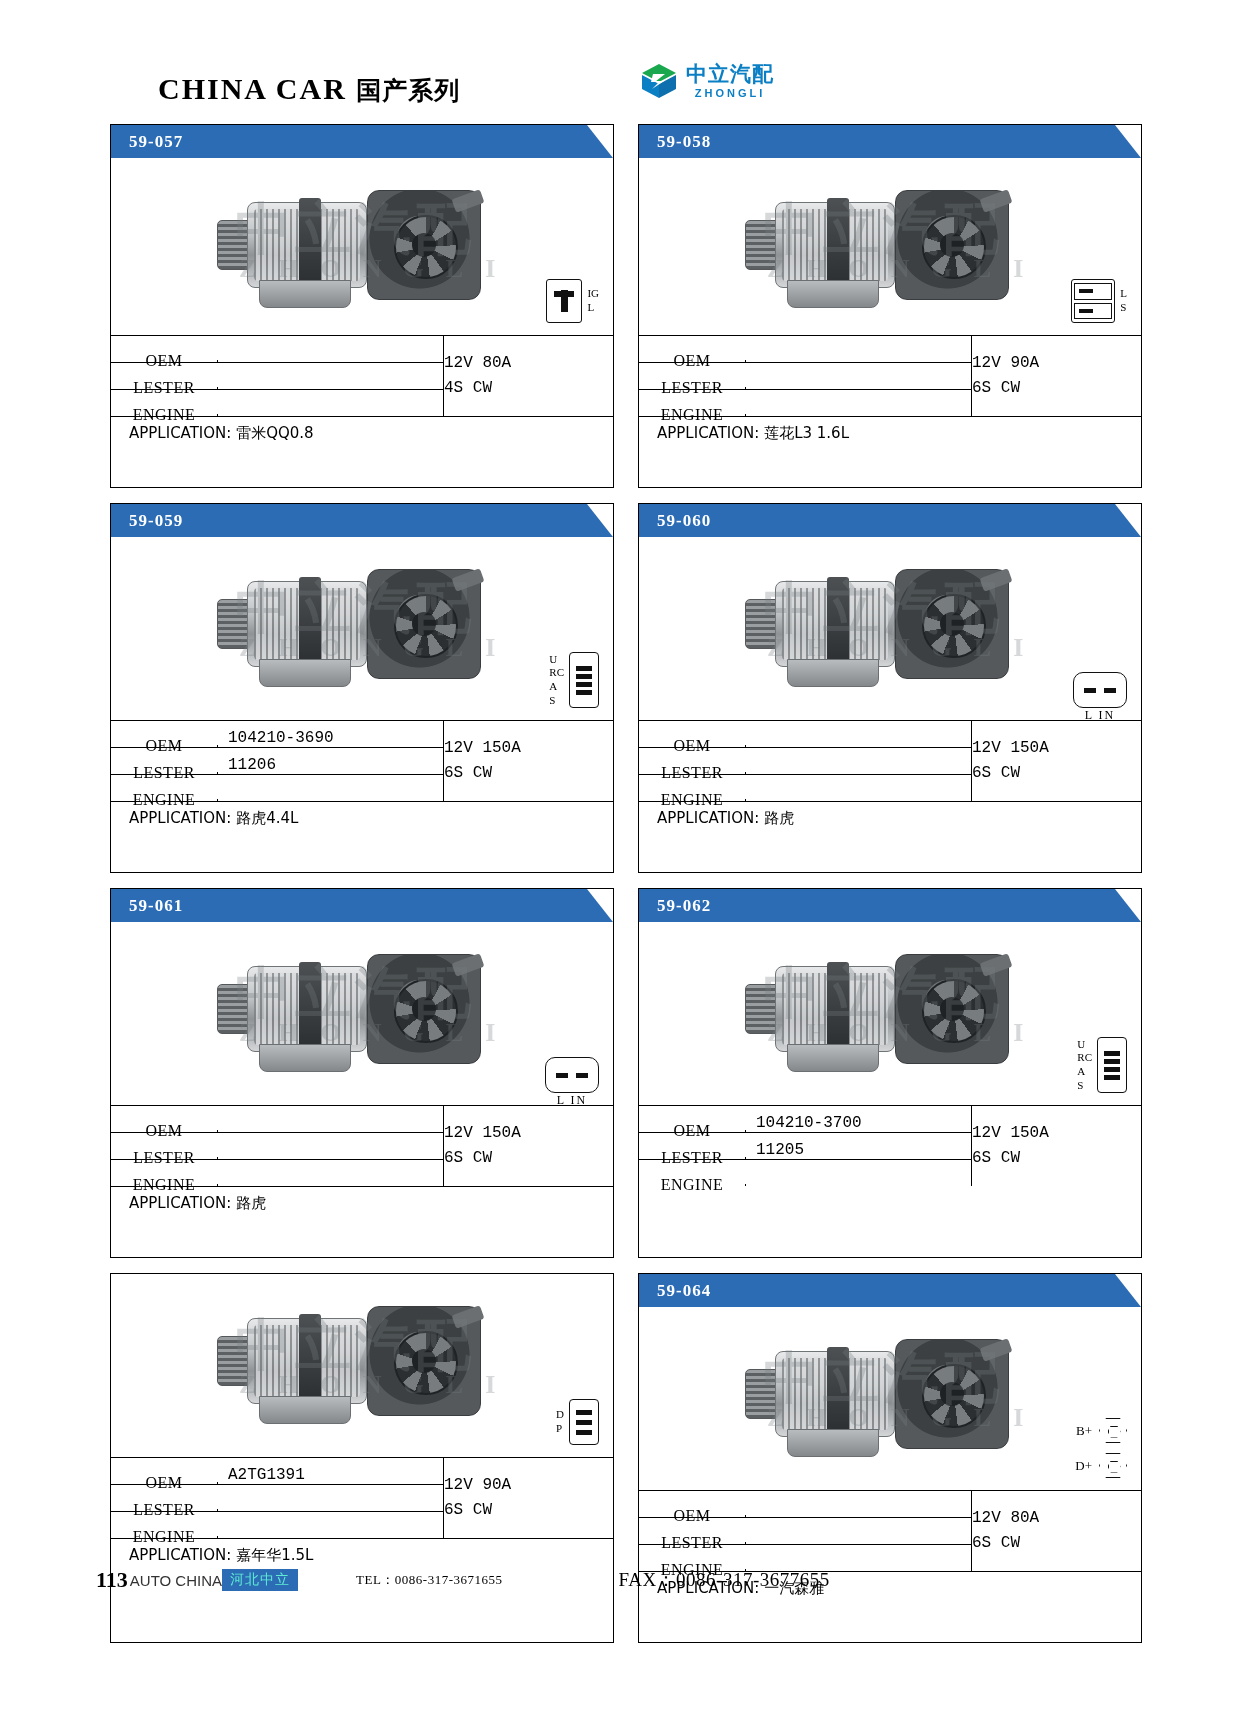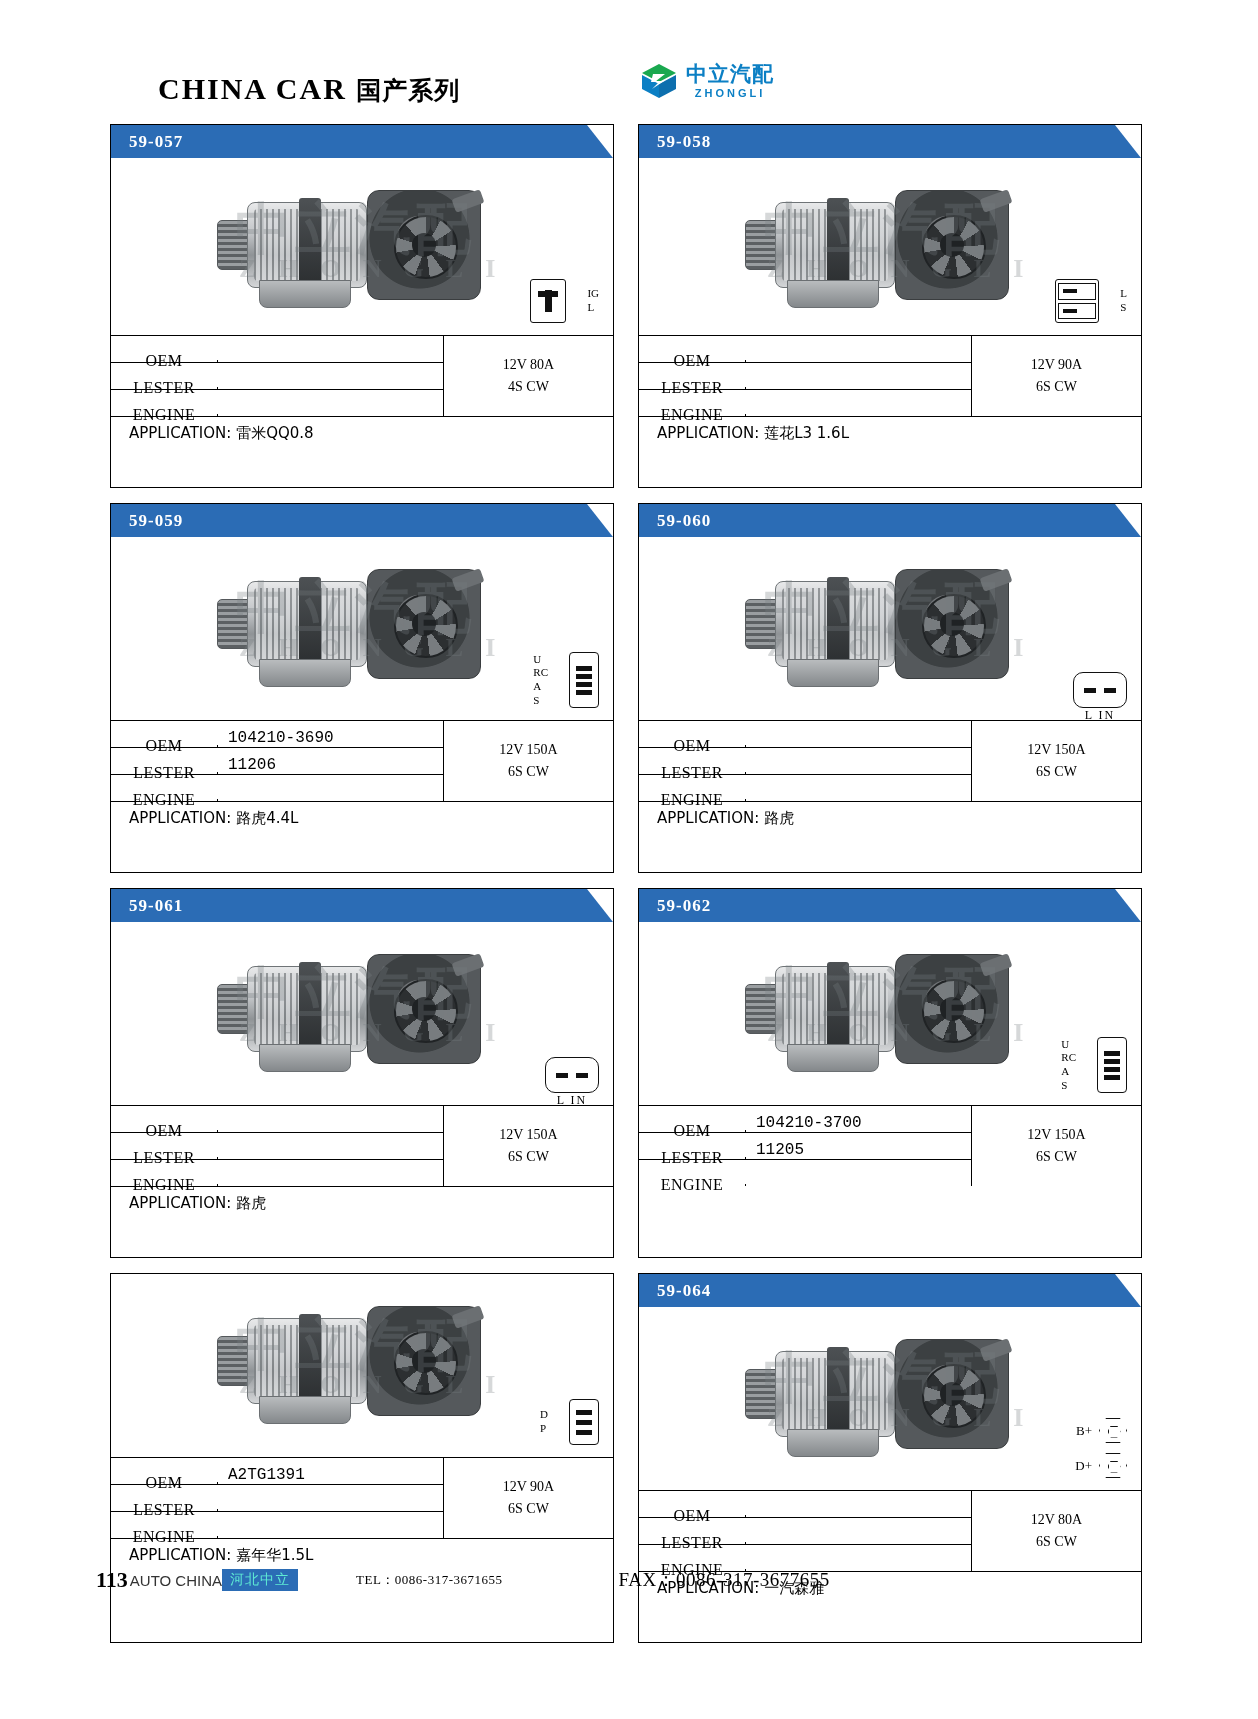--- a/index.html
+++ b/index.html
@@ -249,21 +249,21 @@
     font-family: "Liberation Serif", serif;
   }
 
   
   .conn {
     position: absolute;
     right: 14px;
     bottom: 12px;
     display: flex;
     align-items: center;
-    gap: 21px;
+    gap: 5px;
     font-family: "Liberation Serif", serif;
     font-size: 13px;
   }
   .conn .labels {
     display: flex;
     flex-direction: column;
     justify-content: center;
     line-height: 1.25;
     font-size: 11px;
   }
@@ -360,24 +360,23 @@
     align-items: center;
     padding-left: 10px;
     font-family: Liberation Mono, monospace;
     font-size: 16px;
     margin-top: 8px;
   }
   .spec-right {
     flex: 1;
     display: flex;
     flex-direction: column;
-    align-items: center;
     justify-content: center;
-    font-family: Liberation Serif, serif;
-    font-size: 14px;
+    font-family: Liberation Mono, monospace;
+    font-size: 16px;
     line-height: 1.55;
   }
   .application {
     border-top: 1px solid #000;
     height: 32px;
     display: flex;
     align-items: center;
     padding-left: 18px;
     font-family: "Liberation Serif", serif;
     font-size: 16px;

